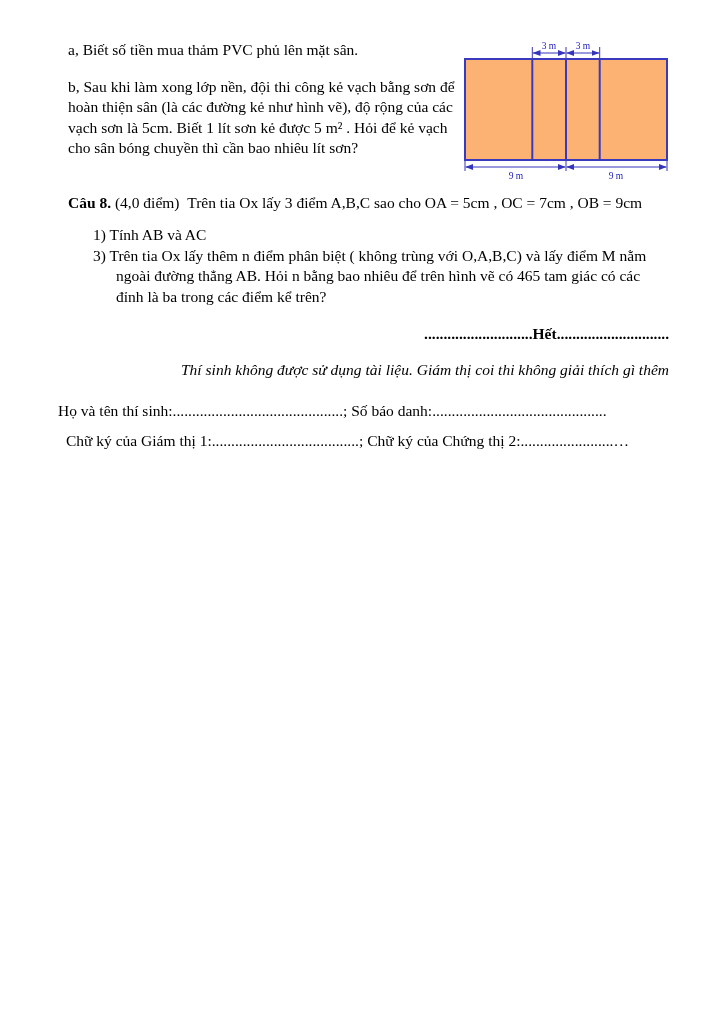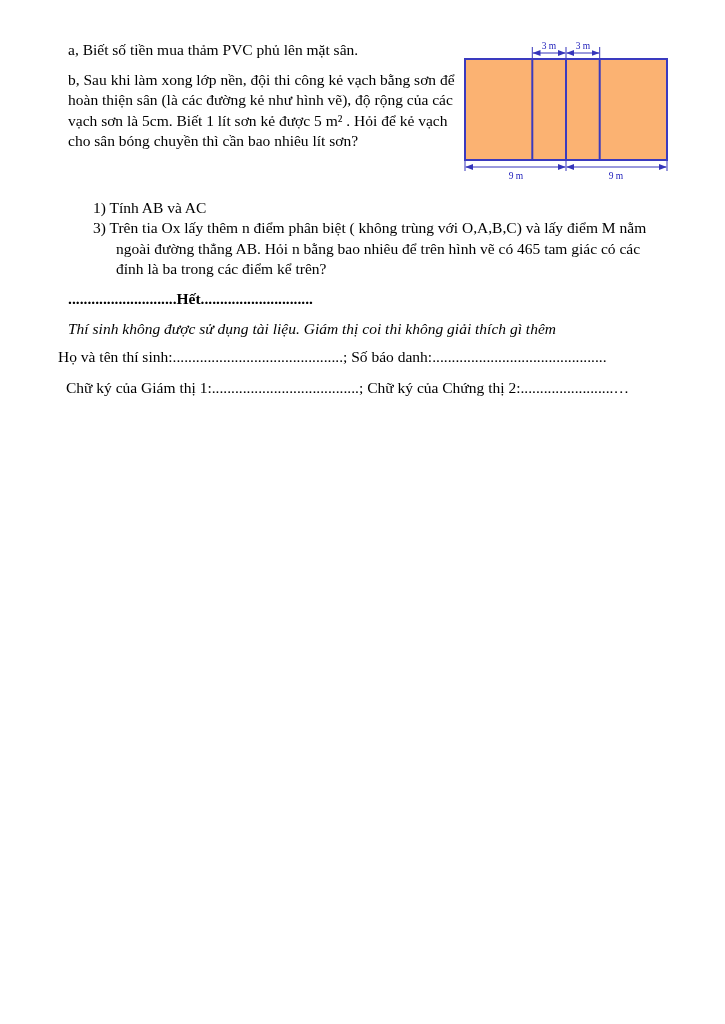--- a/index.html
+++ b/index.html
@@ -14,28 +14,28 @@
   .page {
     padding: 40px 56px 0 68px;
     font-size: 15.5px;
     line-height: 1.33;
   }
   p { margin: 0; }
   .lead { font-weight: bold; }
   .q7-row { display: flex; align-items: flex-start; }
   .q7-text { width: 398px; }
   .q7-fig { margin-left: 6px; flex: 0 0 auto; }
-  .gap-xs { margin-top: 9px; }
+  .gap-xs { margin-top: 16px; }
   .gap-sm { margin-top: 7px; }
   .q8-items { padding-left: 25px; margin-top: 12px; }
   .q8-item { padding-left: 23px; text-indent: -23px; }
-  .center { text-align: left; }
+  .center { text-align: right; }
   .italic { font-style: italic; }
   .het { font-weight: bold; }
-  .footer-line { margin-top: 8px; }
+  .footer-line { margin-top: 20px; }
   .footer-line2 { margin-top: 10px; padding-left: 8px; }
   
   .court { fill: #FBB272; stroke: #3A3ABF; stroke-width: 2; }
   .cline { stroke: #3A3ABF; stroke-width: 2; }
   .dim   { stroke: #3535BB; stroke-width: 1; fill: none; }
   .tick  { stroke: #3535BB; stroke-width: 1; }
   .dimtxt {
     fill: #2222BB;
     font-size: 9.5px;
     font-family: "Liberation Serif", "DejaVu Serif", serif;
@@ -80,20 +80,21 @@
 
         <line class="dim" x1="2.8" y1="127" x2="102.2" y2="127" marker-start="url(#ah)" marker-end="url(#ah)"></line>
         <line class="dim" x1="103.8" y1="127" x2="203.2" y2="127" marker-start="url(#ah)" marker-end="url(#ah)"></line>
         <text class="dimtxt" x="53" y="139">9 m</text>
         <text class="dimtxt" x="153" y="139">9 m</text>
       </svg>
     </figure>
   </div>
 
   <div class="gap-sm">
+    <p><span class="lead">Câu 8.</span> <span>(4,0 điểm)</span>&nbsp;&nbsp;<span>Trên tia Ox lấy 3 điểm A,B,C sao cho OA = 5cm , OC = 7cm , OB = 9cm</span></p>
     <div class="q8-items">
       <p class="q8-item">1)  Tính AB và AC</p>
       <p class="q8-item">3)  Trên tia Ox lấy thêm n điểm phân biệt ( không trùng với O,A,B,C) và lấy điểm M nằm ngoài đường thẳng AB. Hỏi n bằng bao nhiêu để trên hình vẽ có 465 tam giác có các đỉnh là ba trong các điểm kể trên?</p>
     </div>
   </div>
 
 
   <p class="center het gap-xs"><span>............................</span><span>Hết</span><span>.............................</span></p>
 
   <p class="center italic gap-xs">Thí sinh không được sử dụng tài liệu. Giám thị coi thi không giải thích gì thêm</p>

